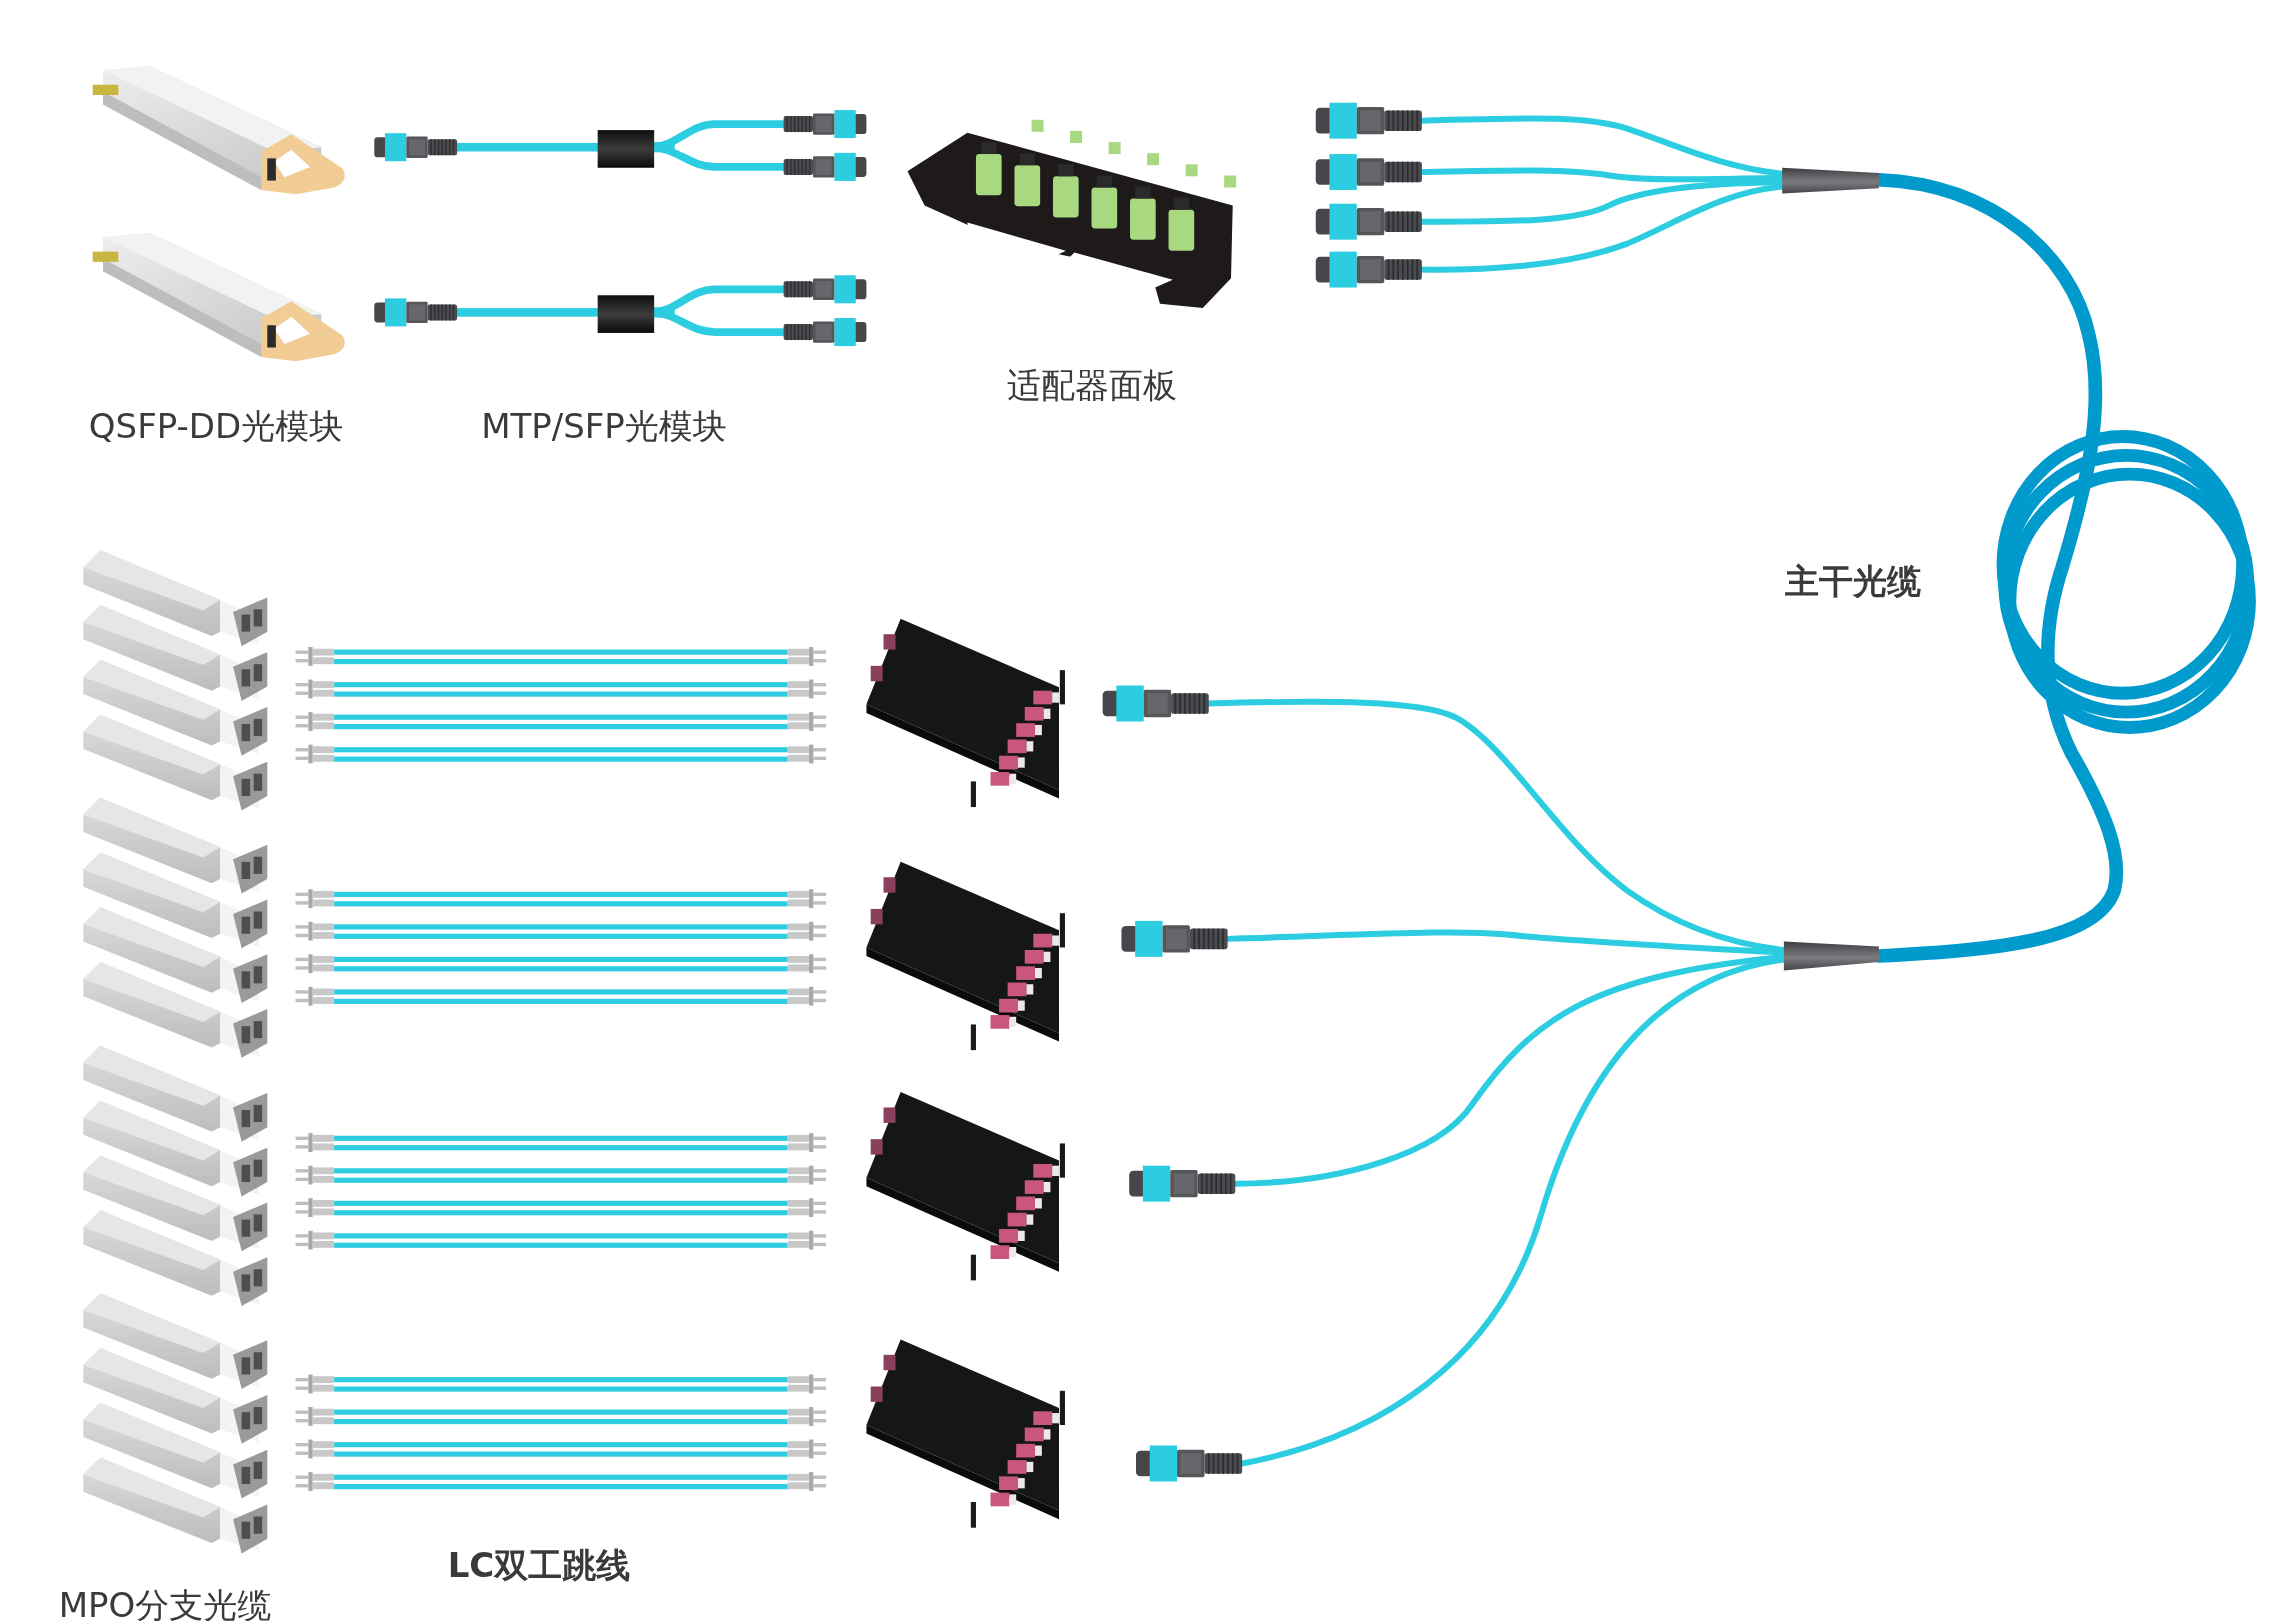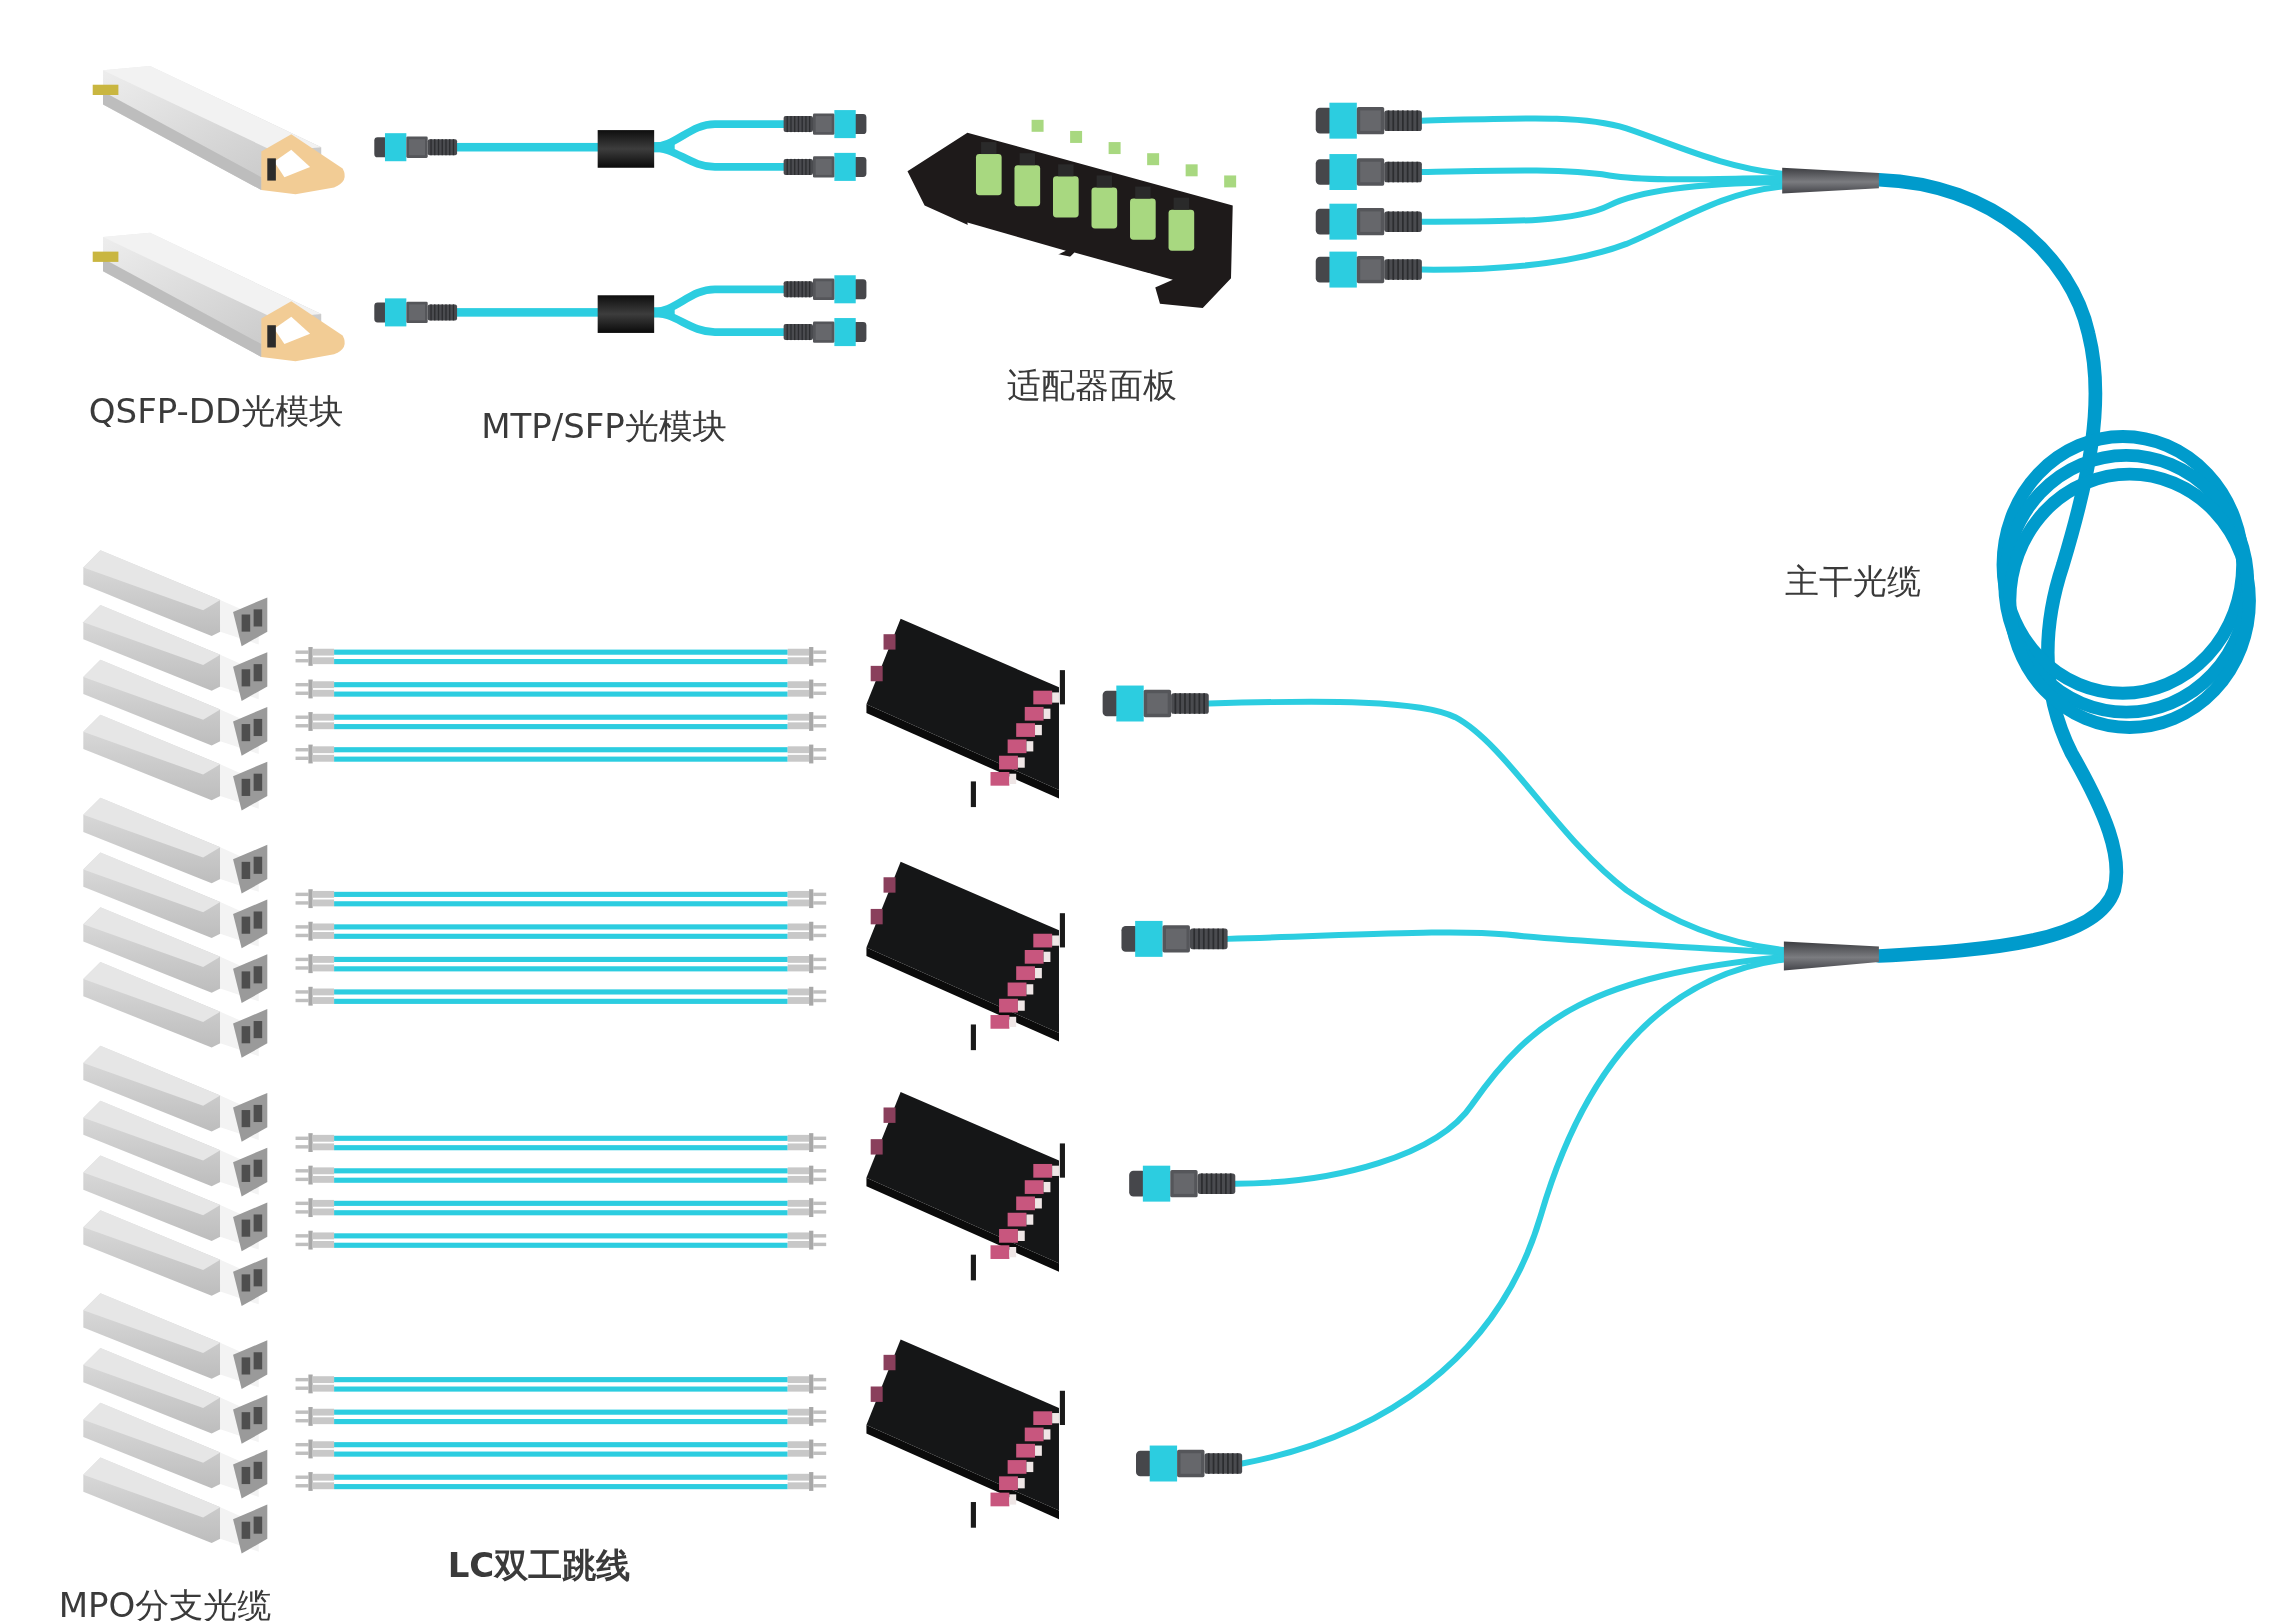--- a/index.html
+++ b/index.html
@@ -800,20 +800,20 @@
           <rect x="155" y="160" width="22" height="16" fill="#c8567e"></rect>
           <rect x="177" y="162" width="8" height="12" fill="#efe6e6"></rect>
           <rect x="145" y="179" width="22" height="16" fill="#c8567e"></rect>
           <rect x="167" y="181" width="8" height="12" fill="#efe6e6"></rect>
           <rect x="226" y="60" width="6" height="40" fill="#1a1a1a"></rect>
           <rect x="122" y="190" width="6" height="30" fill="#1a1a1a"></rect>
         </g>
       </g>
   </svg>
 
-  <div class="label" style="left:216px; top:384px;text-align:right;">QSFP-DD光模块</div>
+  <div class="label" style="left:216px; top:399px;text-align:right;">QSFP-DD光模块</div>
   <div class="label" style="left:604px; top:399px;">MTP/SFP光模块</div>
   <div class="label" style="left:1092px; top:358px;">适配器面板</div>
-  <div class="label" style="left:1853px; top:554px;">主干光缆</div>
+  <div class="label" style="left:1853px; top:554px;font-weight:bold;">主干光缆</div>
   <div class="label" style="left:165px; top:1578px;">MPO分支光缆</div>
   <div class="label" style="left:539px; top:1538px;font-weight:bold;">LC双工跳线</div>
 </div>
 
 
 </body></html>

